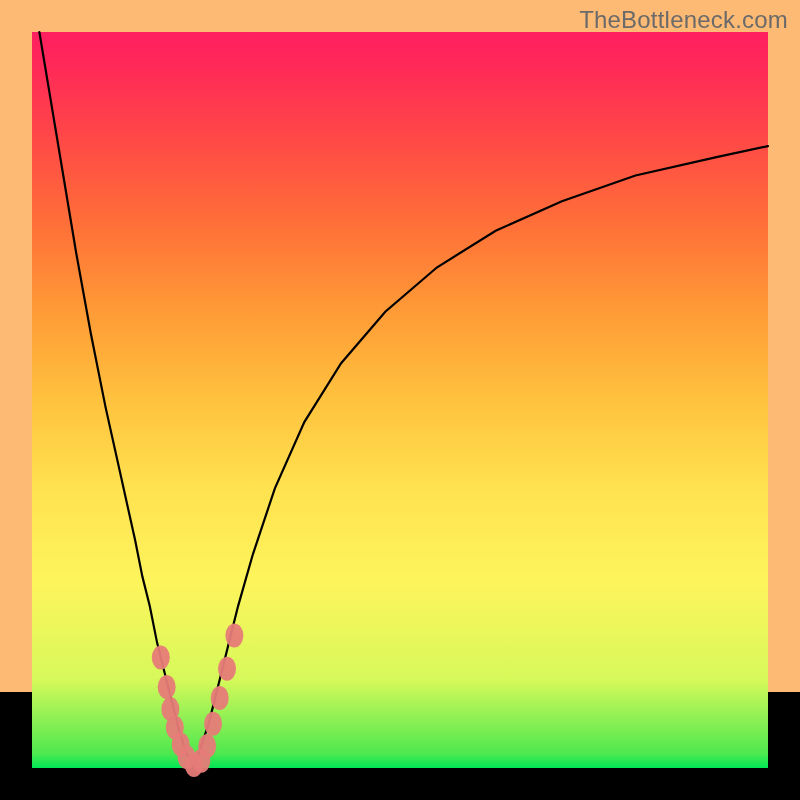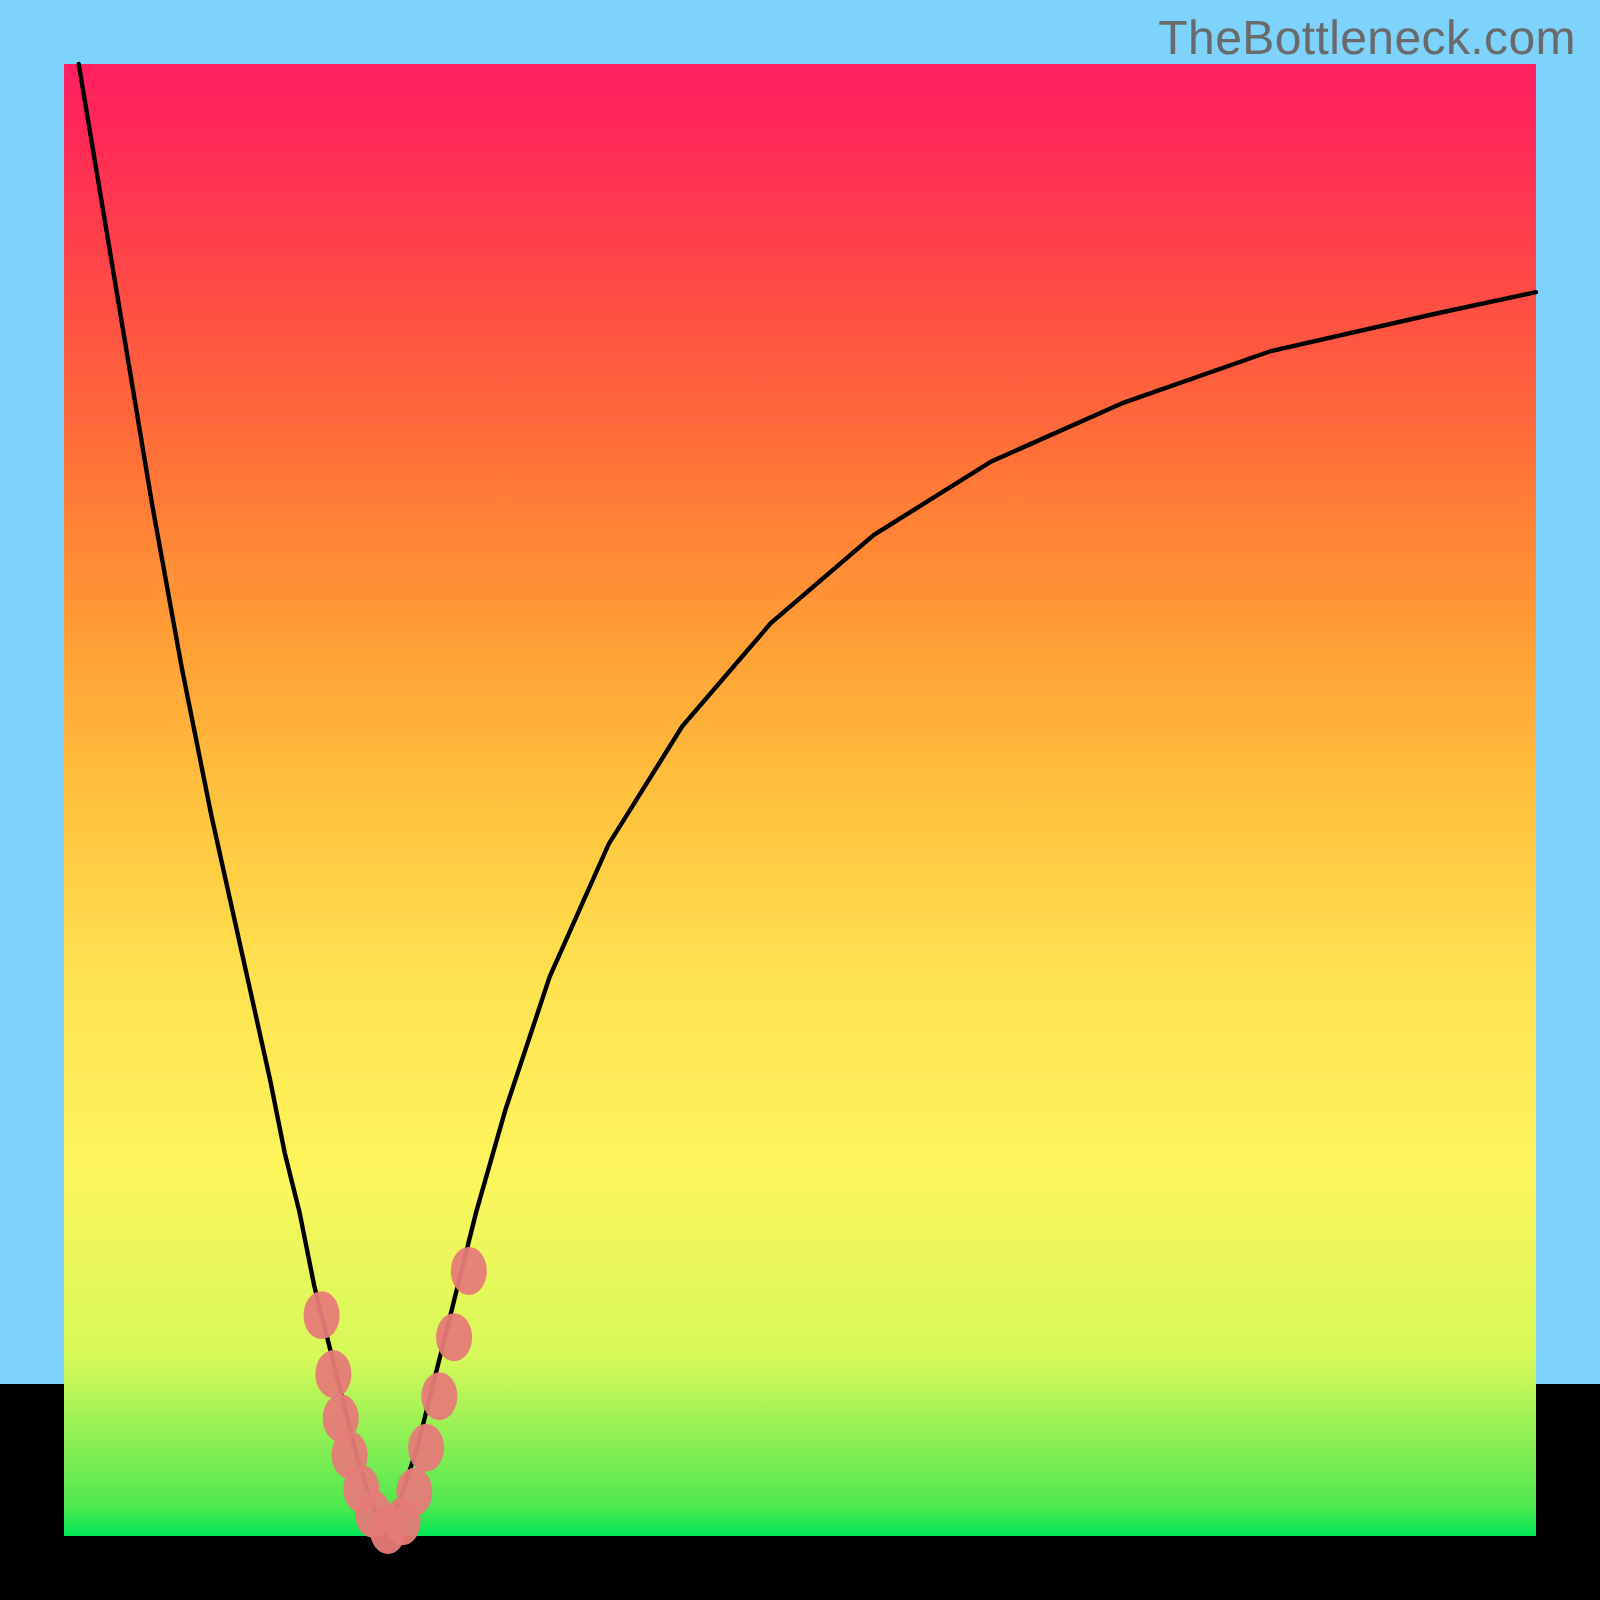--- a/index.html
+++ b/index.html
@@ -10,21 +10,21 @@
     background: #000;
     overflow: hidden;
     font-family: Arial, Helvetica, sans-serif;
   }
   .frame {
     position: absolute;
     left: 0;
     top: 0;
     width: 800px;
     height: 692px;
-    background: #7dd3fc;
+    background: #fdba74;
   }
   .plot-area {
     position: absolute;
     left: 32px;
     top: 32px;
     width: 736px;
     height: 736px;
     
     background: linear-gradient(to top,
       #00e756 0%,

